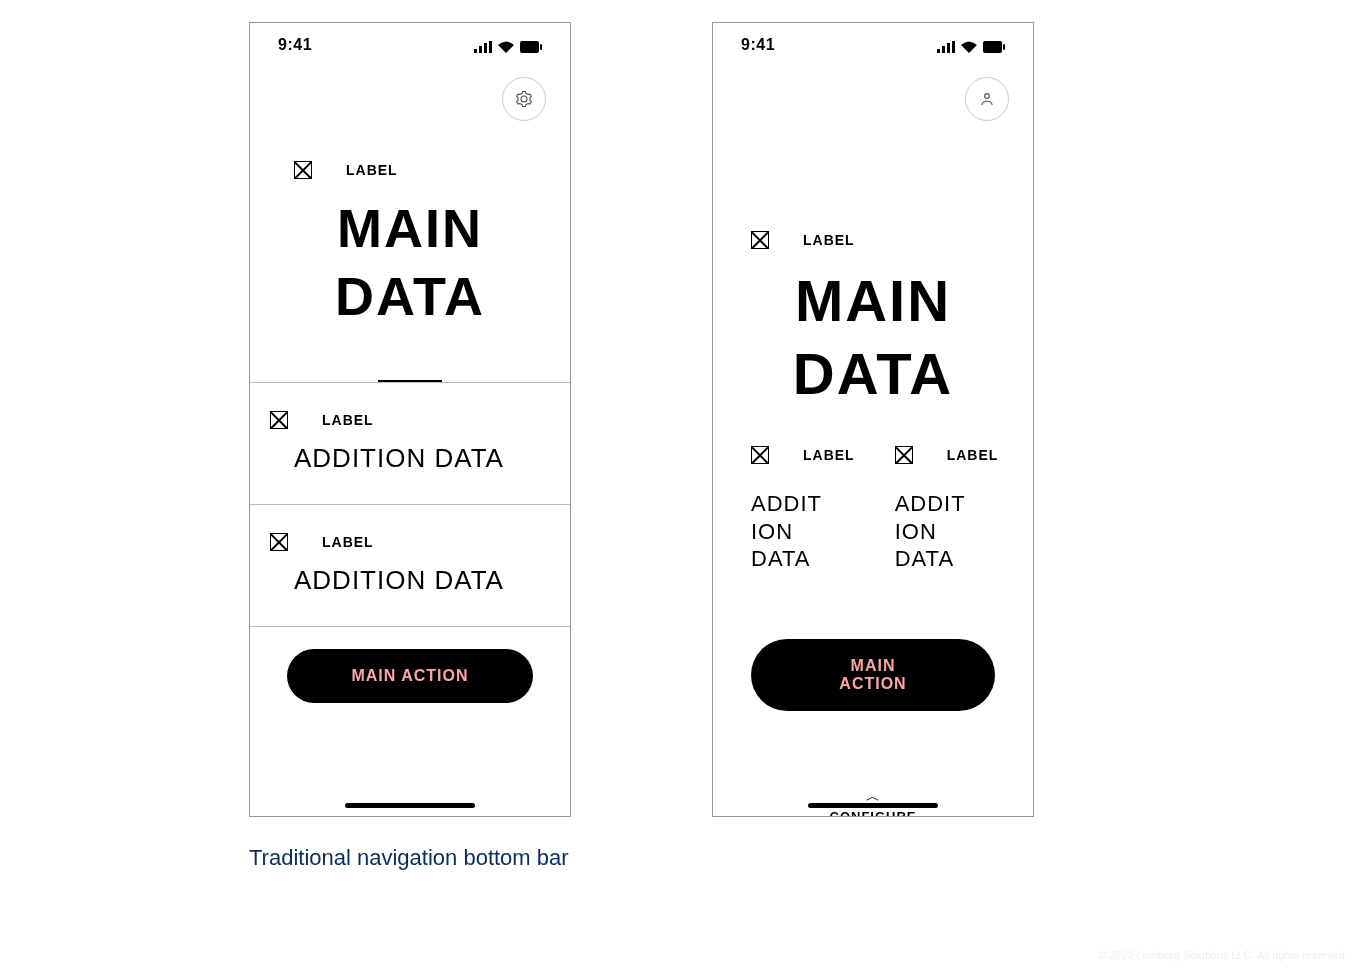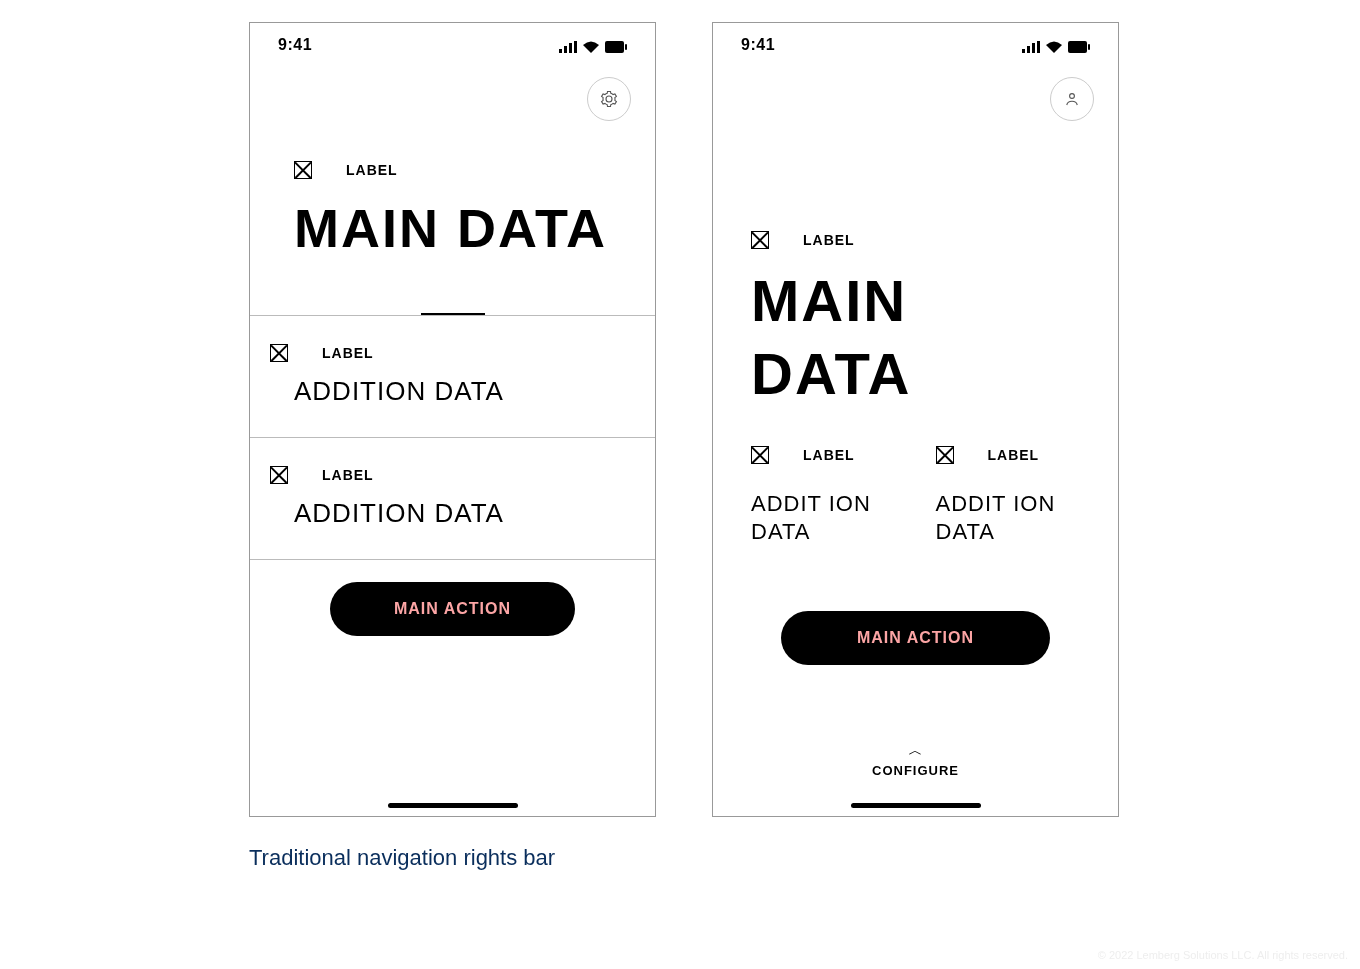--- a/index.html
+++ b/index.html
@@ -13,21 +13,21 @@
     position: relative;
     overflow: hidden;
   }
   .canvas {
     position: absolute;
     left: 0; top: 0;
     width: 1360px; height: 969px;
   }
   .phone {
     position: absolute;
-    width: 407px;
+    width: 322px;
     height: 795px;
     border: 1px solid #999;
     background: #fff;
     overflow: hidden;
   }
   .phone.left  { left: 249px; top: 22px; }
   .phone.right { left: 712px; top: 22px; }
 
   
   .statusbar {
@@ -100,20 +100,21 @@
     letter-spacing: 1px;
     padding-left: 24px;
   }
 
   .bigdata {
     font-size: 54px;
     font-weight: 600;
     letter-spacing: 2px;
     line-height: 1.25;
     margin-top: 16px;
+    text-align: center;
   }
 
   
   .left-main {
     padding: 30px 44px 0 44px;
   }
   .hr-center {
     width: 64px;
     border: none;
     border-top: 2px solid #000;
@@ -351,16 +352,16 @@
 
       <div class="configure-wrap">
         <div class="chev-up">︿</div>
         <div class="configure-text">CONFIGURE</div>
       </div>
     </div>
 
     <div class="home-indicator"></div>
   </div>
 
-  <div class="caption left">Traditional navigation rights bar</div>
+  <div class="caption left">Traditional navigation bottom bar</div>
 
   <div class="footer-note">© 2022 Lemberg Solutions LLC. All rights reserved.</div>
 </div>
 
 </body></html>

